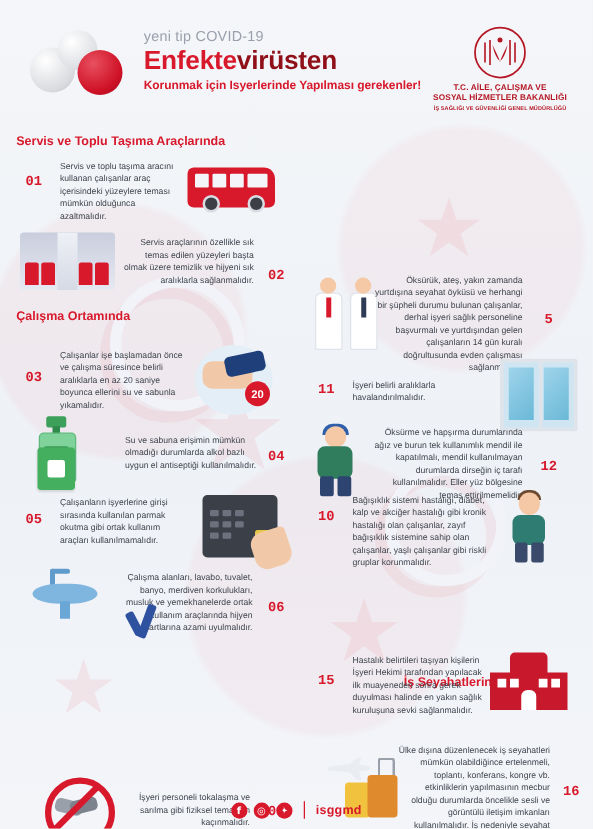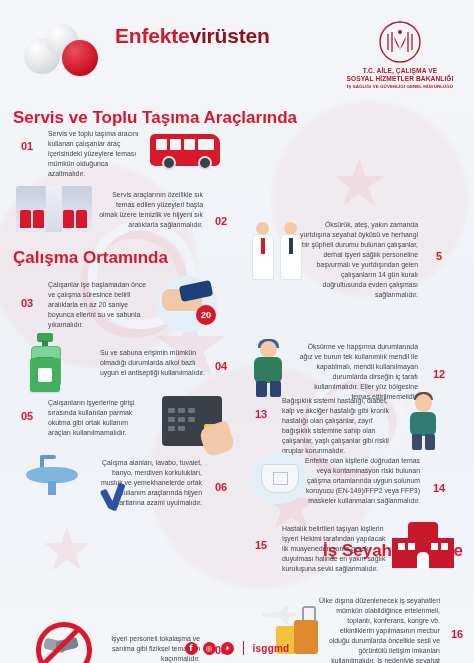--- a/index.html
+++ b/index.html
@@ -38,36 +38,36 @@
   .maintitle{font-size:21px;font-weight:bold;color:#d8182b;letter-spacing:-.2px;line-height:1.1;}
   .maintitle .b{color:#8f1018;}
   .subtitle{font-size:9.6px;font-weight:bold;color:#d8182b;margin-top:3px;letter-spacing:-.05px;}
 
   .ministry{position:absolute;right:14px;top:20px;width:120px;text-align:center;}
   .min-logo{width:44px;height:44px;margin:0 auto 3px;position:relative;}
   .min-t1,.min-t2{font-size:6.6px;font-weight:bold;color:#b51724;letter-spacing:.1px;line-height:1.25;}
   .min-t3{font-size:4.4px;font-weight:bold;color:#b51724;letter-spacing:.1px;margin-top:1px;}
 
   
-  .sect{position:absolute;font-size:17px;font-weight:bold;color:#d8182b;}
+  .sect{position:absolute;font-size:10px;font-weight:bold;color:#d8182b;}
 
   
   .item{position:absolute;}
   .num{
     position:absolute;width:30px;height:24px;
     display:flex;align-items:center;justify-content:center;
     font-size:11px;font-weight:bold;color:#d8182b;
   }
   .num:before{
     content:"";position:absolute;left:1px;top:3px;width:28px;height:20px;
     background:#ffffff;border-radius:3px 12px 3px 12px;
     box-shadow:0 1px 2px rgba(80,90,110,.18);
     z-index:-1;
   }
-  .num span{position:relative;z-index:1;}
+  .num span{position:relative;z-index:1;font-family:Liberation Mono, monospace;}
   .txt{
     position:absolute;font-size:6.9px;line-height:1.45;color:#40464f;
   }
   .txt.r{text-align:right;}
   .txt.l{text-align:left;}
 
   
   .ill{position:absolute;}
   
   .bus{width:70px;height:32px;background:#d8182b;border-radius:5px 9px 5px 5px;position:relative;}
@@ -182,21 +182,23 @@
   <div class="wmc" style="left:80px;top:230px;width:90px;height:90px;"></div>
   <div class="wmc" style="left:300px;top:380px;width:80px;height:80px;"></div>
 
   <div class="header">
     <div class="virus-wrap">
       <div class="v v1"></div>
         <div class="v v2"></div>
         <div class="v v3"></div>
     </div>
     <div class="title-block">
+      <div class="kicker">yeni tip COVID-19</div>
       <div class="maintitle"><span>Enfekte</span><span class="b">virüsten</span></div>
+      <div class="subtitle">Korunmak için Isyerlerinde Yapılması gerekenler!</div>
     </div>
     <div class="ministry">
       <div class="min-logo">
         <svg viewBox="0 0 44 44" width="44" height="44">
           <circle cx="22" cy="22" r="20" fill="none" stroke="#b51724" stroke-width="1.4"></circle>
           <g stroke="#b51724" stroke-width="1.3" fill="none">
             <path d="M10 14 V30 M14 12 V32 M30 12 V32 M34 14 V30"></path>
           </g>
           <path d="M16 16 q6 12 6 14 q0-2 6-14 q-2 10-6 13 q-4-3-6-13Z" fill="#b51724"></path>
           <circle cx="22" cy="12" r="2" fill="#b51724"></circle>
@@ -336,58 +338,59 @@
       <div class="d" style="left:28px;"></div>
       <div class="head" style="left:32px;top:4px;"></div>
       <div class="tie" style="left:37px;top:20px;background:#2f3a55;"></div>
     </div>
     <div class="txt r" style="left:300px;top:186px;width:118px;">Öksürük, ateş, yakın zamanda yurtdışına seyahat öyküsü ve herhangi bir şüpheli durumu bulunan çalışanlar, derhal işyeri sağlık personeline başvurmalı ve yurtdışından gelen çalışanların 14 gün kuralı doğrultusunda evden çalışması sağlanmalıdır.</div>
     <div class="num" style="left:424px;top:210px;">
         <span>5</span>
       </div>
   </div>
 
+  <div class="item">
+    <div class="num" style="left:246px;top:266px;">
+        <span>11</span>
+      </div>
+    <div class="txt l" style="left:282px;top:270px;width:112px;">İşyeri belirli aralıklarla havalandırılmalıdır.</div>
+    <div class="ill winIll" style="left:400px;top:253px;">
+      <div class="pane" style="left:4px;top:4px;width:20px;height:42px;"></div>
+      <div class="pane" style="right:4px;top:4px;width:20px;height:42px;"></div>
+    </div>
+  </div>
 
   <div class="item">
     <div class="ill cough" style="left:248px;top:305px;">
       <div class="cap"></div>
         <div class="head"></div>
         <div class="body"></div>
       <div class="leg" style="left:8px;"></div>
         <div class="leg" style="left:22px;"></div>
     </div>
     <div class="txt r" style="left:298px;top:308px;width:120px;">Öksürme ve hapşırma durumlarında ağız ve burun tek kullanımlık mendil ile kapatılmalı, mendil kullanılmayan durumlarda dirseğin iç tarafı kullanılmalıdır. Eller yüz bölgesine temas ettirilmemelidir.</div>
     <div class="num" style="left:424px;top:328px;">
         <span>12</span>
       </div>
   </div>
 
   <div class="item">
     <div class="num" style="left:246px;top:368px;">
-        <span>13</span>
+        <span>10</span>
       </div>
     <div class="txt l" style="left:282px;top:362px;width:108px;">Bağışıklık sistemi hastalığı, diabet, kalp ve akciğer hastalığı gibi kronik hastalığı olan çalışanlar, zayıf bağışıklık sistemine sahip olan çalışanlar, yaşlı çalışanlar gibi riskli gruplar korunmalıdır.</div>
     <div class="ill sickman" style="left:404px;top:358px;">
       <div class="hair"></div>
         <div class="head"></div>
         <div class="body"></div>
       <div class="leg" style="left:8px;"></div>
         <div class="leg" style="left:21px;"></div>
     </div>
   </div>
 
-  <div class="item">
-    <div class="ill maskIll" style="left:250px;top:418px;">
-      <div class="m"></div>
-    </div>
-    <div class="txt r" style="left:300px;top:422px;width:120px;">Enfekte olan kişilerle doğrudan temas veya kontaminasyon riski bulunan çalışma ortamlarında uygun solunum koruyucu (EN-149)/FFP2 veya FFP3) maskeler kullanmaları sağlanmalıdır.</div>
-    <div class="num" style="left:424px;top:442px;">
-        <span>14</span>
-      </div>
-  </div>
 
   <div class="item">
     <div class="num" style="left:246px;top:499px;">
         <span>15</span>
       </div>
     <div class="txt l" style="left:282px;top:490px;width:104px;">Hastalık belirtileri taşıyan kişilerin İşyeri Hekimi tarafından yapılacak ilk muayeneden sonra gerek duyulması halinde en yakın sağlık kuruluşuna sevki sağlanmalıdır.</div>
     <div class="ill hosp" style="left:392px;top:488px;">
       <div class="top"></div>
       <div class="base"></div>
       <div class="w" style="left:6px;bottom:18px;"></div>

